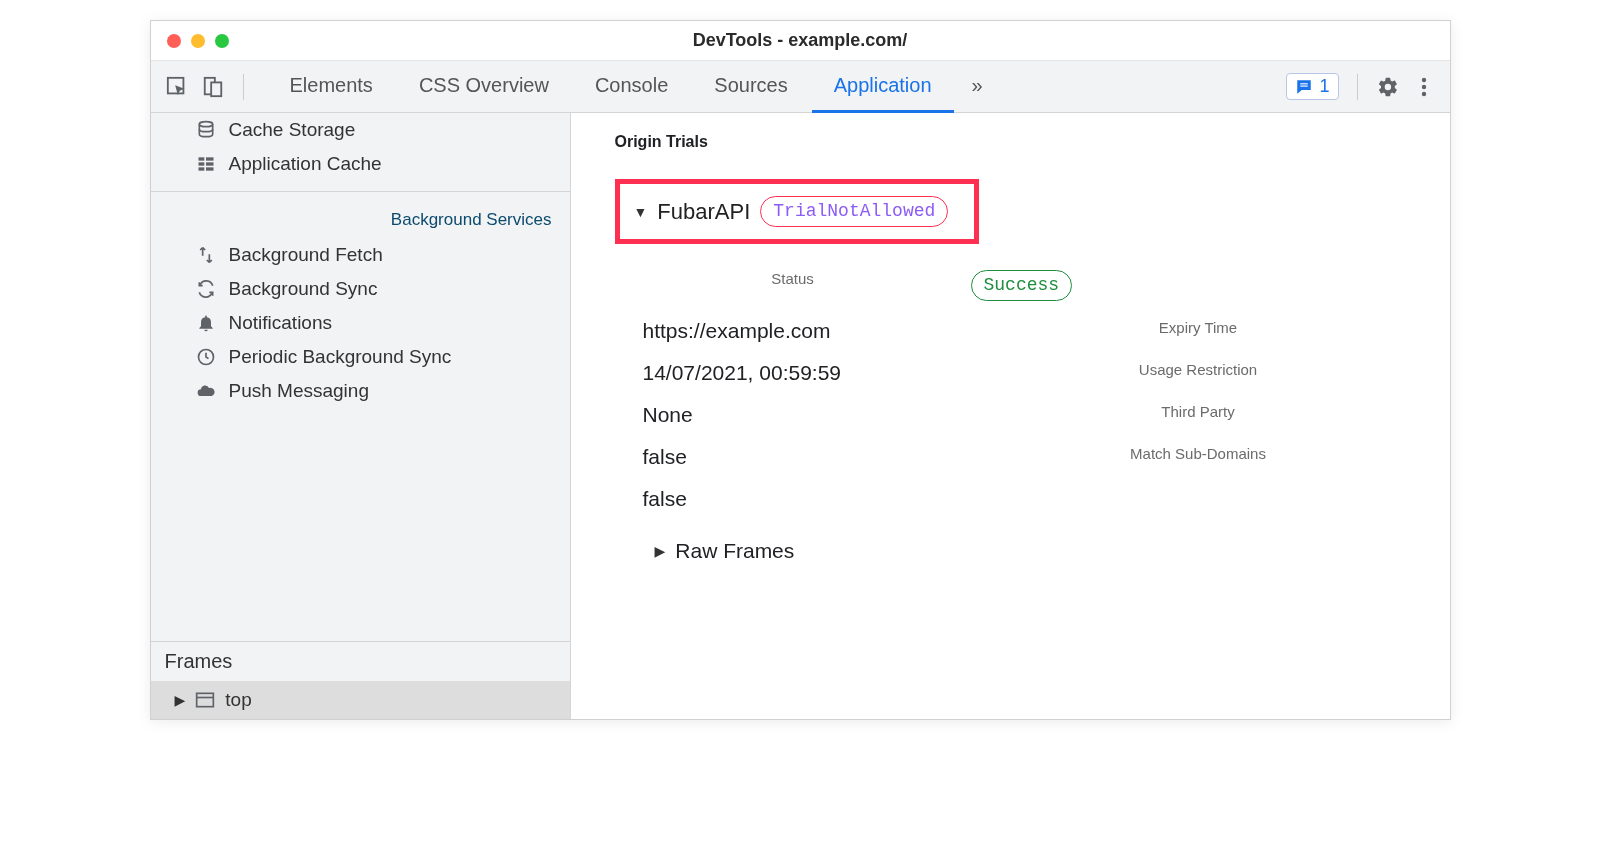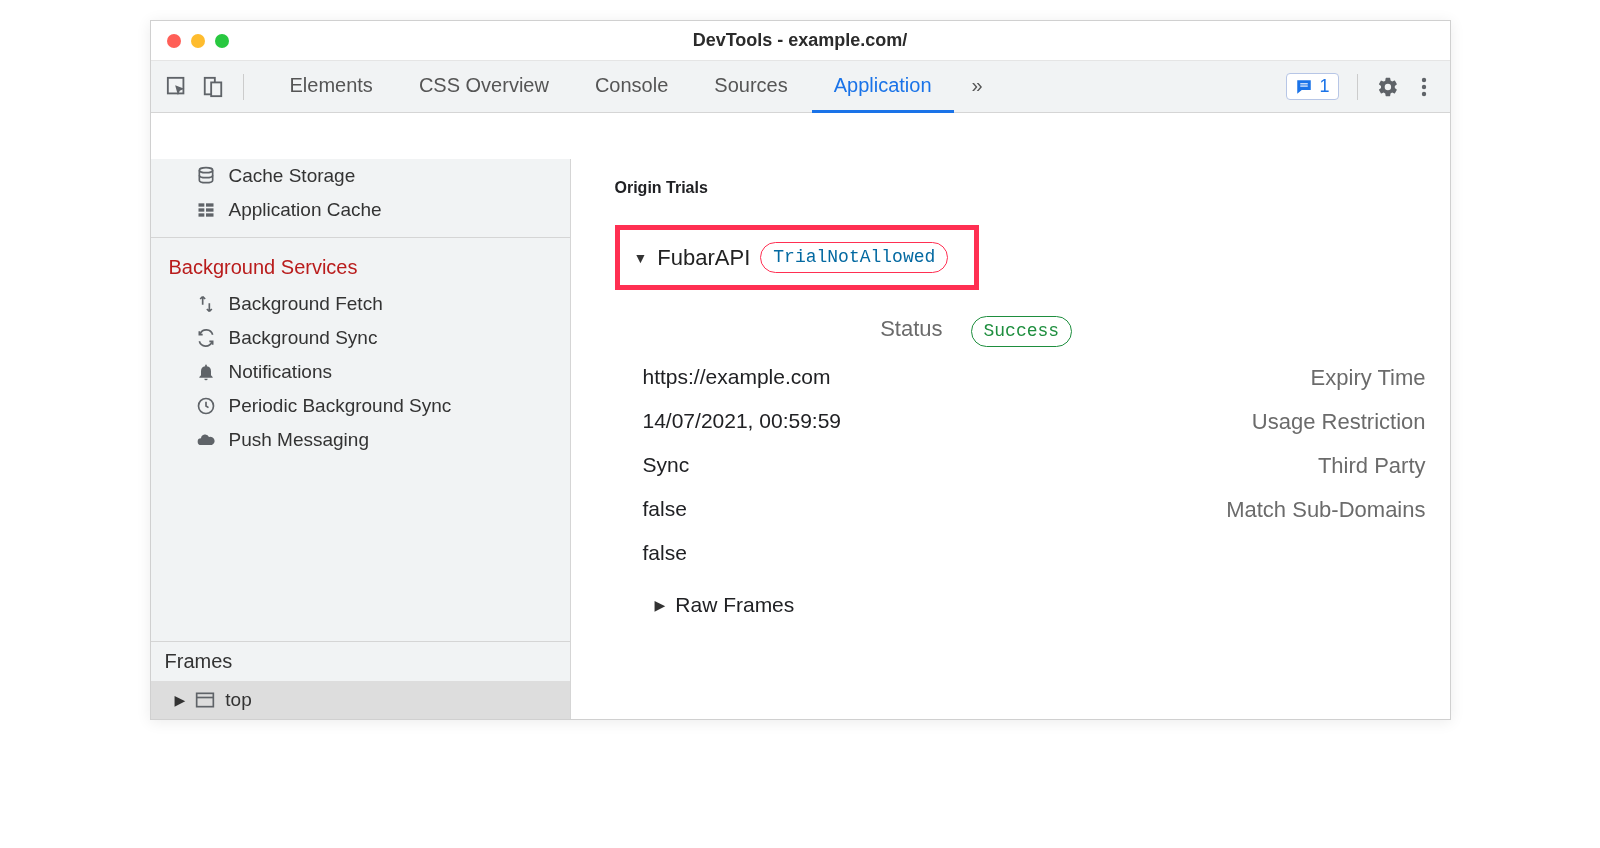--- a/index.html
+++ b/index.html
@@ -71,39 +71,39 @@
 .spacer { flex: 1; }
 .issues-badge {
   display: flex; align-items: center; gap: 6px;
   border: 1px solid #b7c6e6;
   border-radius: 4px;
   padding: 2px 8px;
   color: #1a73e8;
   font-size: 18px;
   background: #fff;
 }
-.content { flex: 1; display: flex; min-height: 0; margin-top: 46px; }
+.content { flex: 1; display: flex; min-height: 0; }
 .sidebar {
   width: 420px;
   background: #f1f3f4;
   border-right: 1px solid #d5d5d5;
   overflow-y: auto;
   font-size: 19px;
   color: #333;
   display: flex;
   flex-direction: column;
 }
 .sb-item {
   display: flex; align-items: center; gap: 12px;
   padding: 6px 12px 6px 44px;
   cursor: pointer;
 }
 .sb-item .ic { width: 22px; height: 22px; display: flex; align-items: center; justify-content: center; color: #5f6368; flex-shrink: 0; }
 .sb-sep { height: 1px; background: #d5d5d5; margin: 10px 0; }
-.sb-section-title { padding: 8px 18px; font-size: 20px; color: #b91c1c; }
+.sb-section-title { padding: 8px 18px; font-size: 17px; color: #0c4a6e; text-align: right; }
 .sb-frames-title { padding: 8px 14px; font-size: 20px; color: #333; border-top: 1px solid #d5d5d5; margin-top: auto; }
 .sb-frame-row {
   display: flex; align-items: center; gap: 10px;
   padding: 8px 12px 8px 24px;
   background: #ddd;
   cursor: pointer;
 }
 .tri { font-size: 14px; user-select: none; color: #333; }
 .main {
   flex: 1; padding: 20px 24px 20px 44px; overflow-y: auto;
@@ -122,24 +122,24 @@
 }
 .trial-name { font-size: 22px; color: #222; }
 .pill {
   display: inline-flex; align-items: center;
   border-radius: 999px;
   padding: 2px 12px;
   font-family: "Courier New", monospace;
   font-size: 18px;
   line-height: 1.4;
 }
-.pill-red { border: 1.5px solid #ff2f52; color: #0369a1; }
+.pill-red { border: 1.5px solid #ff2f52; color: #8b5cf6; }
 .pill-green { border: 1.5px solid #1e8e3e; color: #1e8e3e; }
 .kv { display: grid; grid-template-columns: 300px auto; gap: 18px 28px; margin-top: 6px; margin-left: 28px; }
-.kv .k { text-align: right; color: #6b6b6b; font-size: 22px; }
+.kv .k { text-align: center; color: #6b6b6b; font-size: 15px; }
 .kv .v { color: #202124; font-size: 21px; }
 .raw-token { display: flex; align-items: center; gap: 10px; margin-top: 28px; margin-left: 40px; font-size: 21px; cursor: pointer; }
 svg { display: block; }
 </style>
 </head>
 <body>
 
 <div class="window">
 
   <div class="titlebar">
@@ -297,21 +297,21 @@
       <div class="kv">
         <div class="k">Status</div>
         <div class="v"><span class="pill pill-green">Success</span></div>
 
         <div class="v">https://example.com</div>
 
         <div class="k">Expiry Time</div>
         <div class="v">14/07/2021, 00:59:59</div>
 
         <div class="k">Usage Restriction</div>
-        <div class="v">Sync</div>
+        <div class="v">None</div>
 
         <div class="k">Third Party</div>
         <div class="v">false</div>
 
         <div class="k">Match Sub-Domains</div>
         <div class="v">false</div>
       </div>
 
       <div class="raw-token">
         <span class="tri">▶</span>

